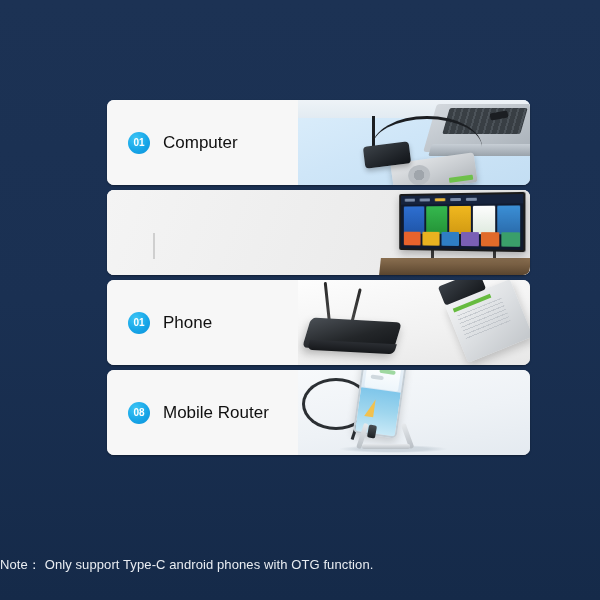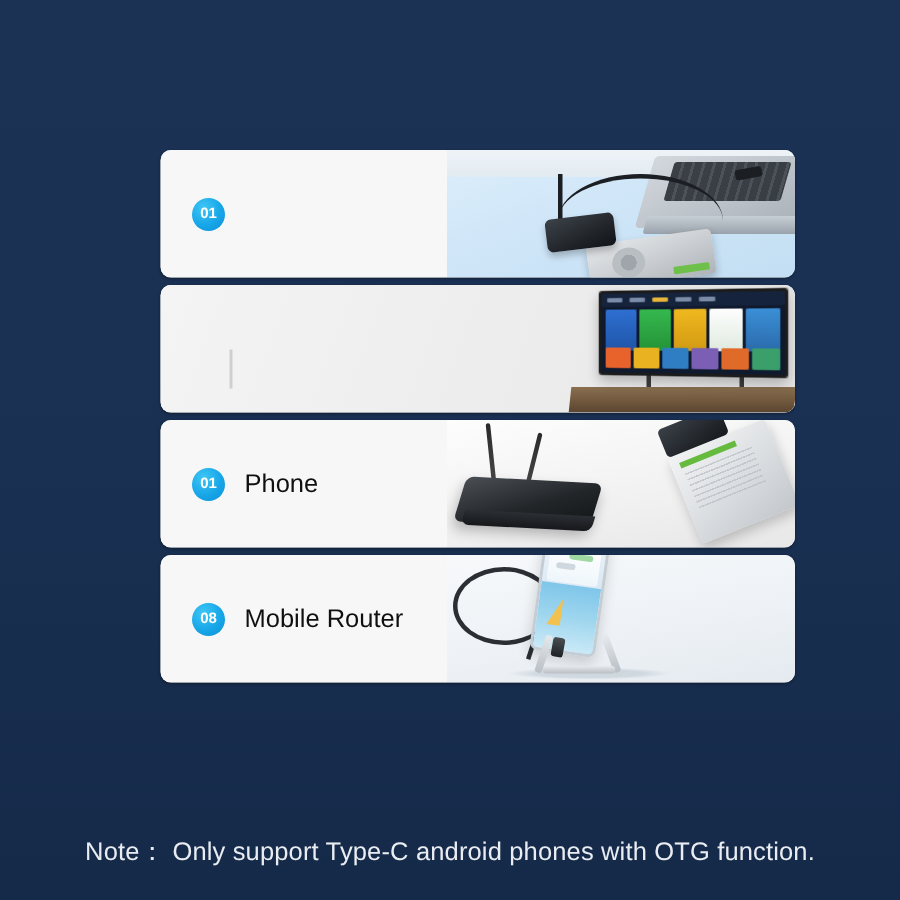--- a/index.html
+++ b/index.html
@@ -207,38 +207,38 @@
     background:#2b2f33; transform: rotate(18deg); }
   .sc5 .conn { position:absolute; left:70px; top:55px; width:8px; height:13px;
     background: linear-gradient(180deg,#4a4f54,#1d2125); border-radius:2px; transform: rotate(10deg); }
   .sc5 .shadow { position:absolute; left:40px; bottom:2px; width:110px; height:8px;
     background: radial-gradient(ellipse,#c9d2da 0 45%, transparent 70%); opacity:.8; }
 
   
   .note {
     position: absolute;
     left: 0; right: 0; top: 556px;
-    text-align: center;
     color: #e9edf2;
-    font-size: 17px;
+    font-size: 13px;
     font-weight: 400;
     letter-spacing: 0.1px;
   }
 </style>
 </head>
 <body>
 
 <div class="page">
 
 
   <div class="cards">
 
     <div class="card">
       <div class="card-left">
         <div class="badge">01</div>
+        <div class="card-label">Computer</div>
       </div>
       <div class="card-media sc1">
         <div class="desk-top"></div>
         <div class="laptop-base"></div>
         <div class="laptop-key"></div>
         <div class="laptop-edge"></div>
         <div class="cable"></div>
         <div class="cable2"></div>
         <div class="plug"></div>
         <div class="hdd">

